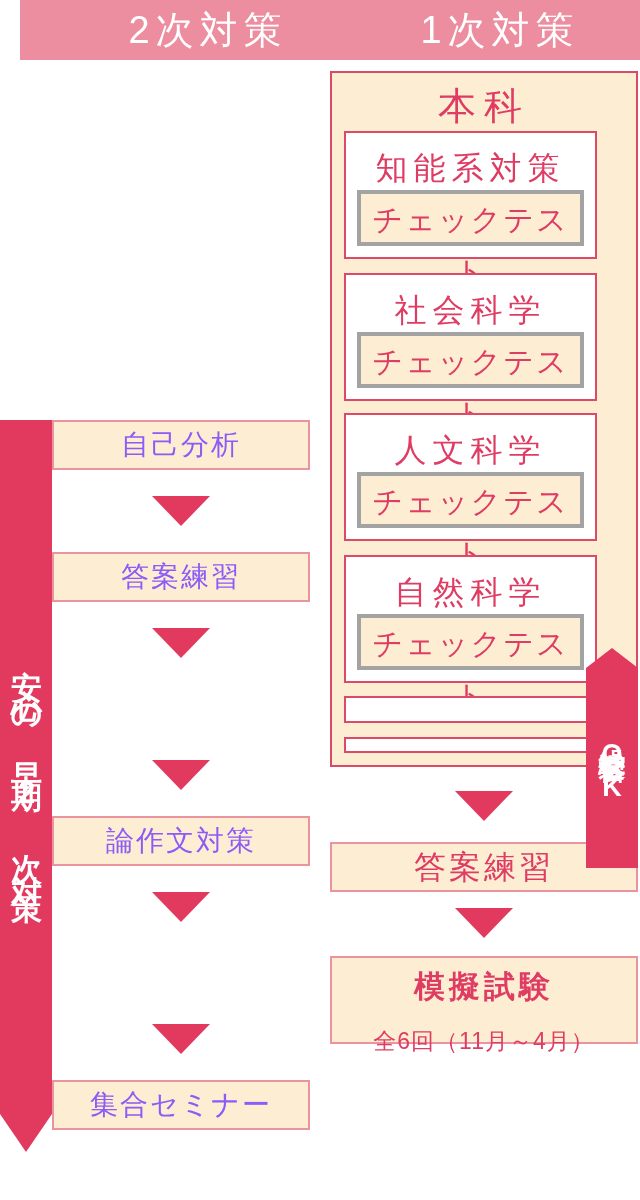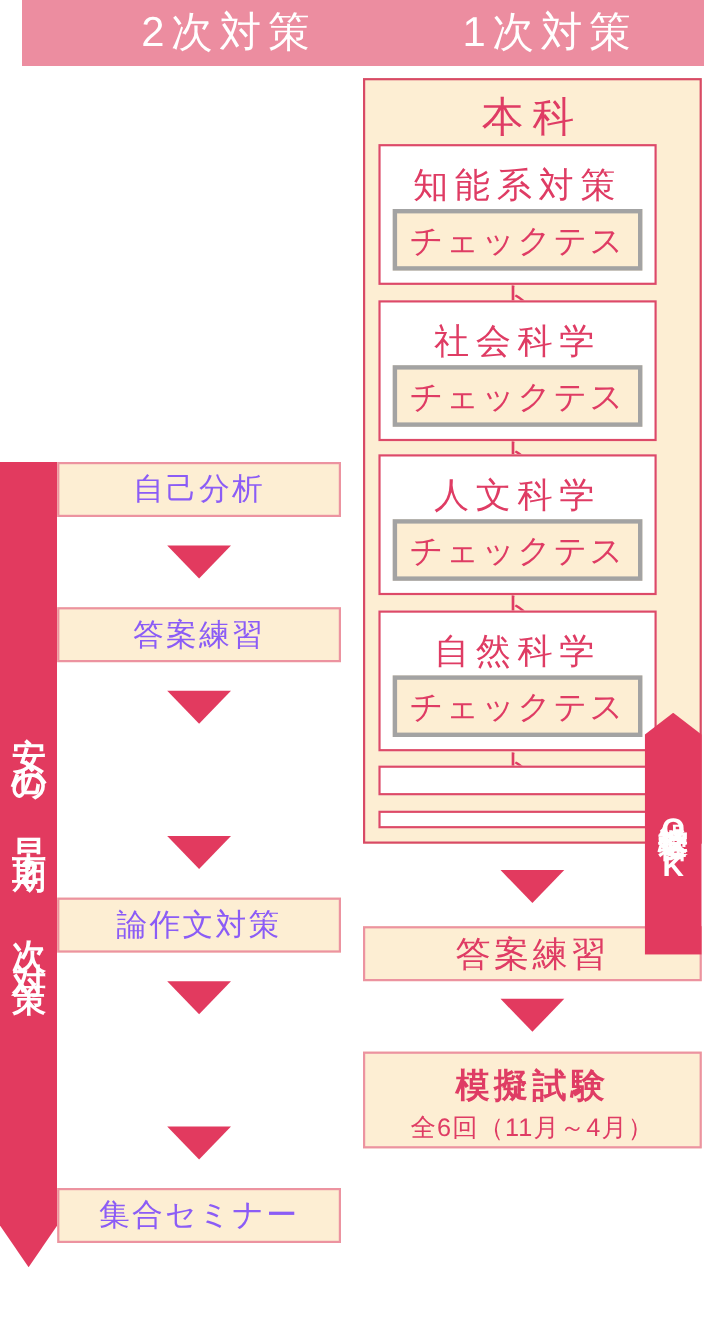--- a/index.html
+++ b/index.html
@@ -80,21 +80,21 @@
   .slot2{top:737px;height:16px;}
 
   
   .bar-wide{
     position:absolute;left:330px;width:308px;box-sizing:border-box;
     background:#fdeed3;border:2px solid #ec93a0;color:#df3c64;text-align:center;
   }
   .answer{top:842px;height:50px;font-size:32px;line-height:46px;letter-spacing:3px;}
   .exam{top:956px;height:88px;}
   .exam-title{font-size:31px;margin-top:8px;letter-spacing:4px;font-weight:bold;}
-  .exam-sub{font-size:23px;margin-top:2px;letter-spacing:1px;}
+  .exam-sub{font-size:23px;margin-top:18px;letter-spacing:1px;}
 </style>
 </head>
 <body>
 
 <div class="canvas">
 
   <div class="hdr hdr-left">2次対策</div>
   <div class="hdr hdr-right">1次対策</div>
 
   <div class="ribbon-left">

